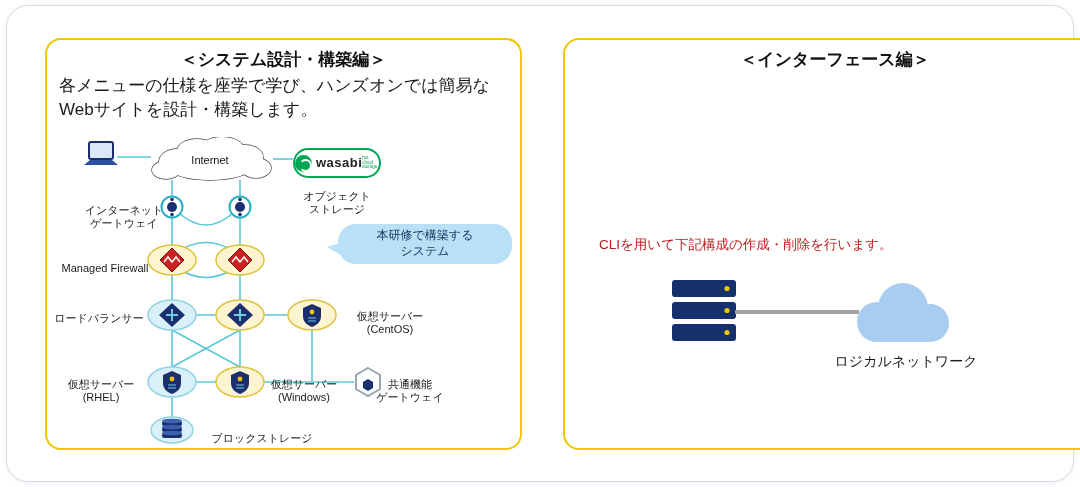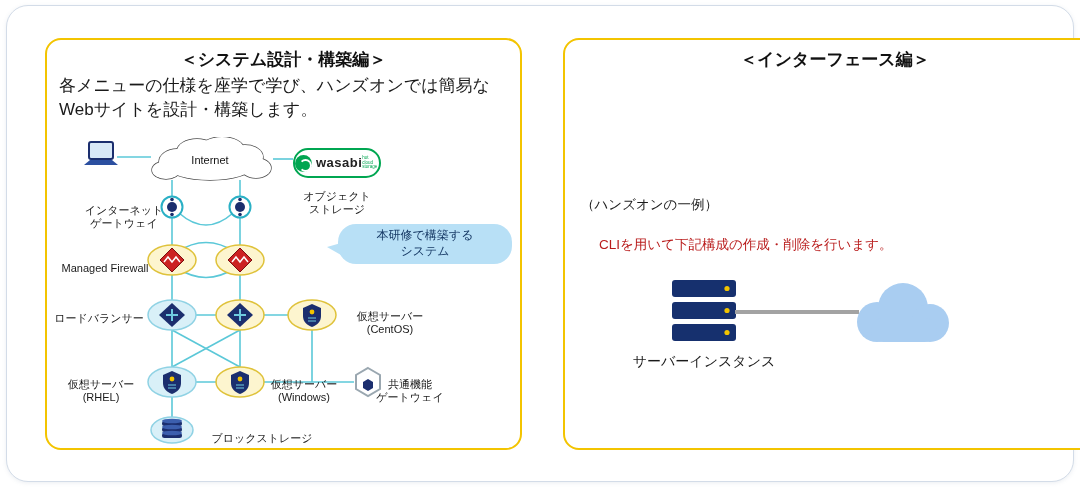--- a/index.html
+++ b/index.html
@@ -210,21 +210,20 @@
       <div class="dlabel" style="left:217px; top:233px; width:80px;">仮想サーバー
 (Windows)</div>
       <div class="dlabel" style="left:323px; top:233px; width:80px;">共通機能
 ゲートウェイ</div>
       <div class="dlabel" style="left:160px; top:287px; width:110px;">ブロックストレージ</div>
     </div>
   </div>
 
   <div class="panel panel-right">
     <div class="panel-title">＜インターフェース編＞</div>
-    <div class="rnote">（ハンズオンの一例）</div>
     <div class="rcli">CLIを用いて下記構成の作成・削除を行います。</div>
 
     <div class="server-stack">
       <svg width="66" height="64" viewBox="0 0 66 64">
         <rect x="0" y="0" width="64" height="17" rx="3" fill="#16306e"></rect>
         <circle cx="55" cy="8.5" r="2.6" fill="#f2c400"></circle>
         <rect x="0" y="22" width="64" height="17" rx="3" fill="#16306e"></rect>
         <circle cx="55" cy="30.5" r="2.6" fill="#f2c400"></circle>
         <rect x="0" y="44" width="64" height="17" rx="3" fill="#16306e"></rect>
         <circle cx="55" cy="52.5" r="2.6" fill="#f2c400"></circle>
@@ -237,15 +236,15 @@
       <svg width="112" height="70" viewBox="0 0 112 70">
         <g fill="#a9cdf1">
           <circle cx="34" cy="44" r="20"></circle>
           <circle cx="60" cy="30" r="25"></circle>
           <circle cx="87" cy="45" r="19"></circle>
           <rect x="28" y="40" width="66" height="24" rx="12"></rect>
         </g>
       </svg>
     </div>
 
-    <div class="rlabel srv">サーバーインスタンス</div>
+    <div class="rlabel net">ロジカルネットワーク</div>
   </div>
 </div>
 
 </body></html>

